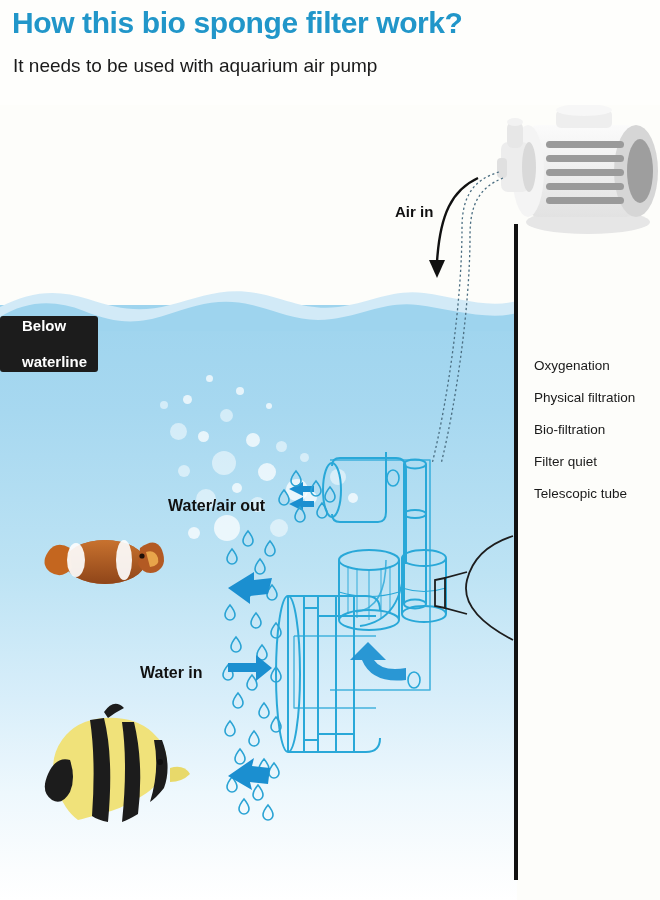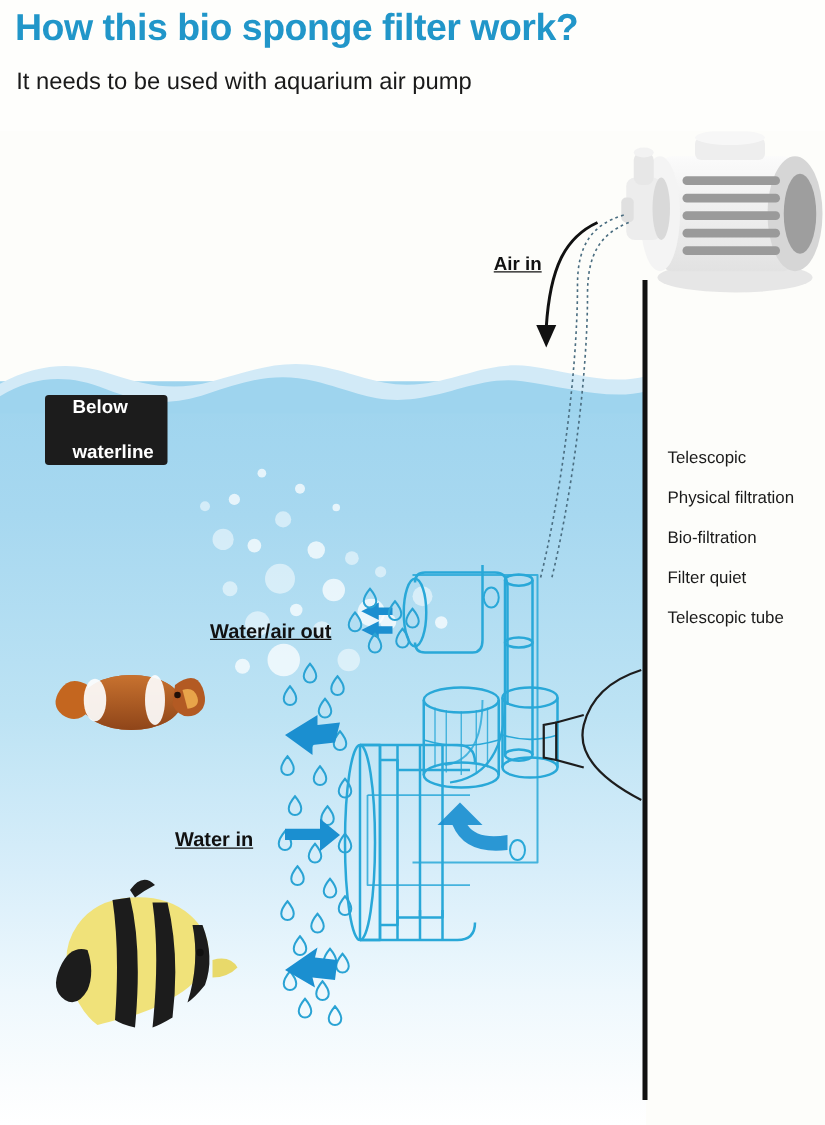--- a/index.html
+++ b/index.html
@@ -20,26 +20,26 @@
   #wave-back{position:absolute;left:0;top:0;width:517px;height:40px;}
   #wave-front{position:absolute;left:0;top:8px;width:517px;height:40px;}
 
   
   .bub{position:absolute;border-radius:50%;background:rgba(255,255,255,.72);}
   .bub.soft{background:rgba(255,255,255,.5);}
 
   
   #waterline-badge{position:absolute;left:0;top:316px;width:98px;height:56px;
      background:#1c1c1c;border-radius:3px;z-index:22;
-     display:flex;align-items:center;margin-left:36px;}
+     display:flex;align-items:center;}
   #waterline-badge span{display:block;color:#fff;font-size:15px;font-weight:bold;
      line-height:18px;padding-left:11px;}
 
   
-  .lbl{position:absolute;font-weight:bold;color:#111;z-index:24;white-space:nowrap;text-decoration:underline;}
+  .lbl{position:absolute;font-weight:bold;color:#111;z-index:24;white-space:nowrap;}
   #lbl-air-in{left:395px;top:203px;font-size:15px;}
   #lbl-wout{left:168px;top:481px;font-size:16px;margin-top:16px;}
   #lbl-win{left:140px;top:664px;font-size:16px;}
 
   
   #wall{position:absolute;left:514px;top:224px;width:4px;height:656px;background:#111;z-index:26;}
 
   
   #features{position:absolute;left:534px;top:358px;width:126px;z-index:28;}
   #feat-title{font-size:19px;font-weight:bold;color:#111;line-height:22px;margin-bottom:16px;}
@@ -311,20 +311,20 @@
       <span>Below</span><br>
       <span>waterline</span>
     </span>
   </div>
 
   <div class="lbl" id="lbl-air-in">Air in</div>
   <div class="lbl" id="lbl-wout">Water/air out</div>
   <div class="lbl" id="lbl-win">Water in</div>
 
   <div id="features">
-    <div class="feat-item">Telescopic</div>
+    <div class="feat-item">Oxygenation</div>
     <div class="feat-item">Physical filtration</div>
     <div class="feat-item">Bio-filtration</div>
     <div class="feat-item">Filter quiet</div>
     <div class="feat-item">Telescopic tube</div>
   </div>
 
 </div>
 
 </body></html>

